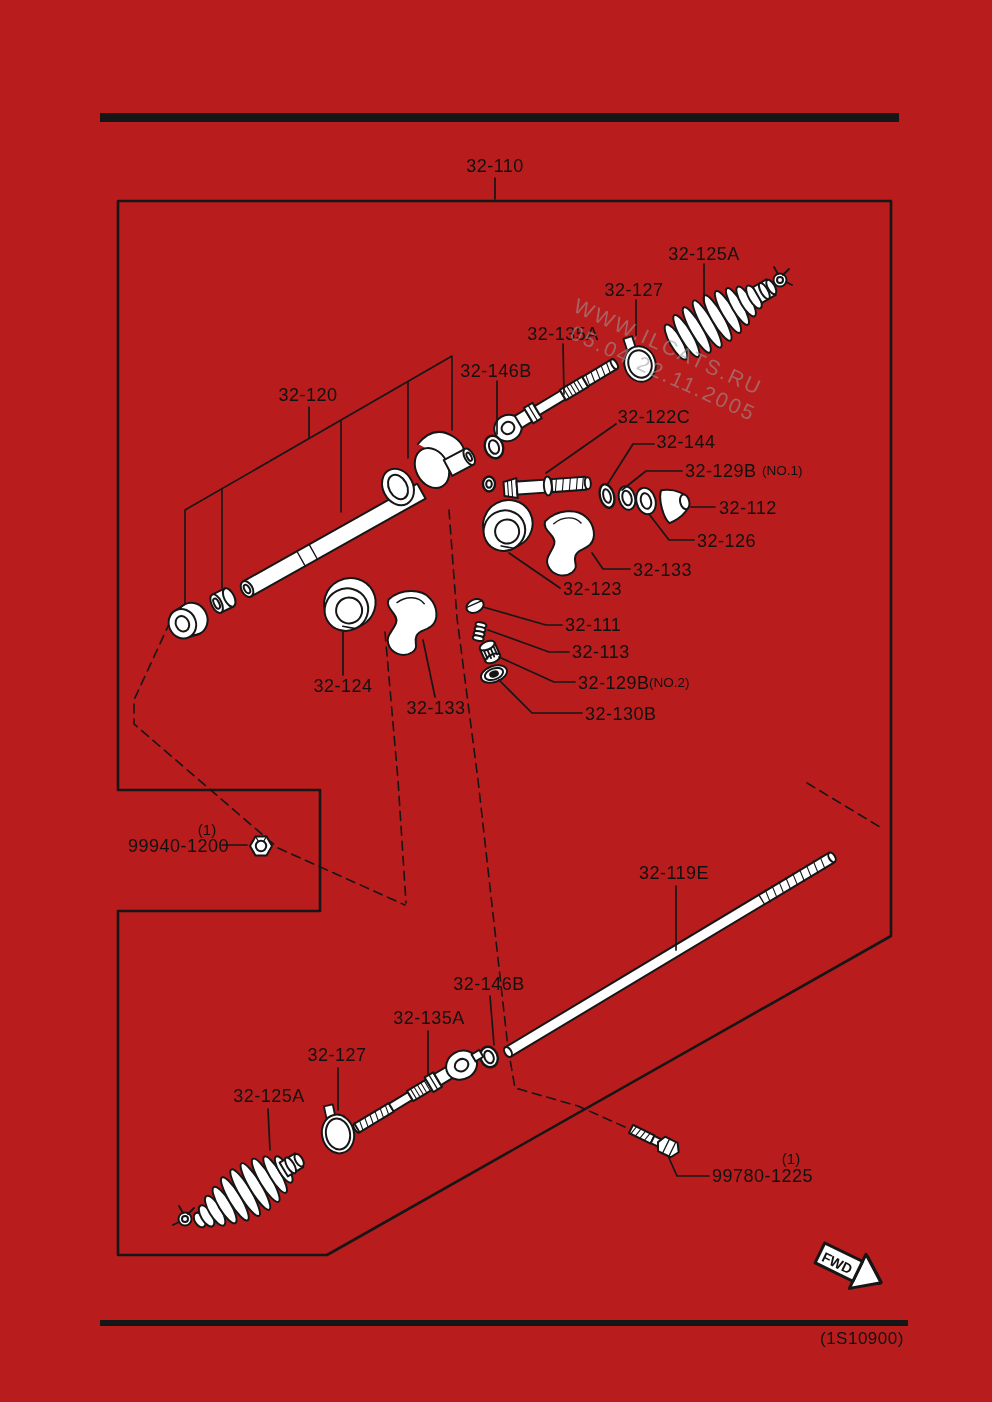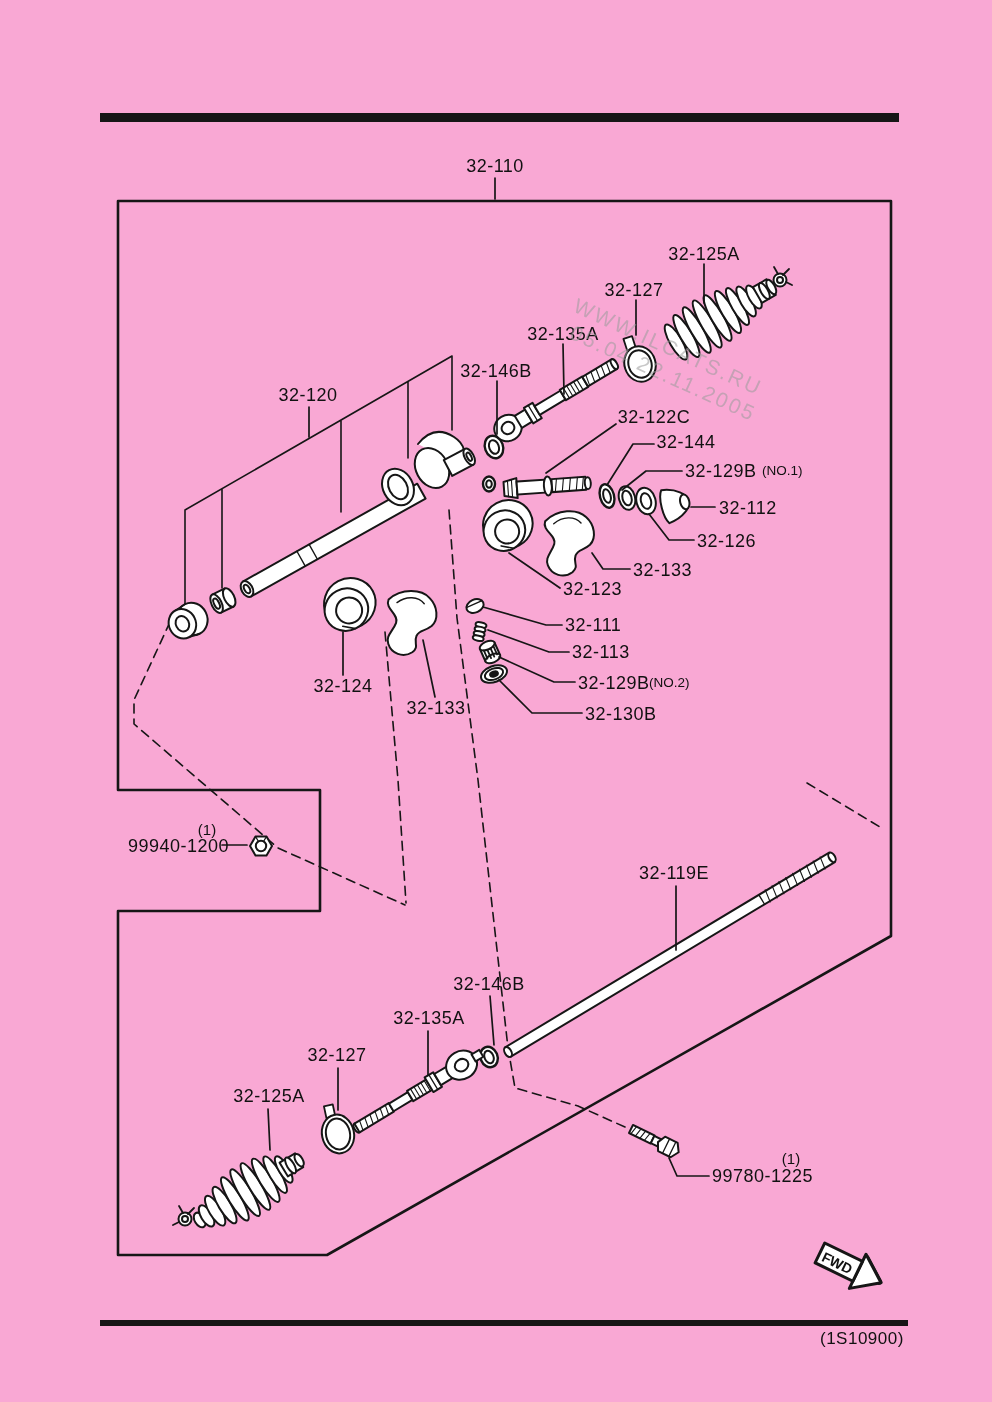--- a/index.html
+++ b/index.html
@@ -1,16 +1,16 @@
 <!DOCTYPE html>
 <html><head>
 <meta charset="utf-8">
 <style>
   html,body{margin:0;padding:0;background:#fff;}
-  .sheet{position:relative;width:992px;height:1402px;background:#f9a8d4;overflow:hidden;}
+  .sheet{position:relative;width:992px;height:1402px;background:#b91c1c;overflow:hidden;}
   svg{position:absolute;left:0;top:0;}
   svg text{font-family:"Liberation Sans",sans-serif;fill:#111;stroke:none;letter-spacing:.5px;}
   .lbl{font-size:18px;}
   .lbl-s{font-size:13.5px;letter-spacing:0;}
   .qty{font-size:15px;letter-spacing:0;}
   .code{font-size:17px;}
   .wm{fill:#9c9c9c;opacity:.55;font-size:21px;letter-spacing:2.5px;}
 </style>
 </head>
 <body>

